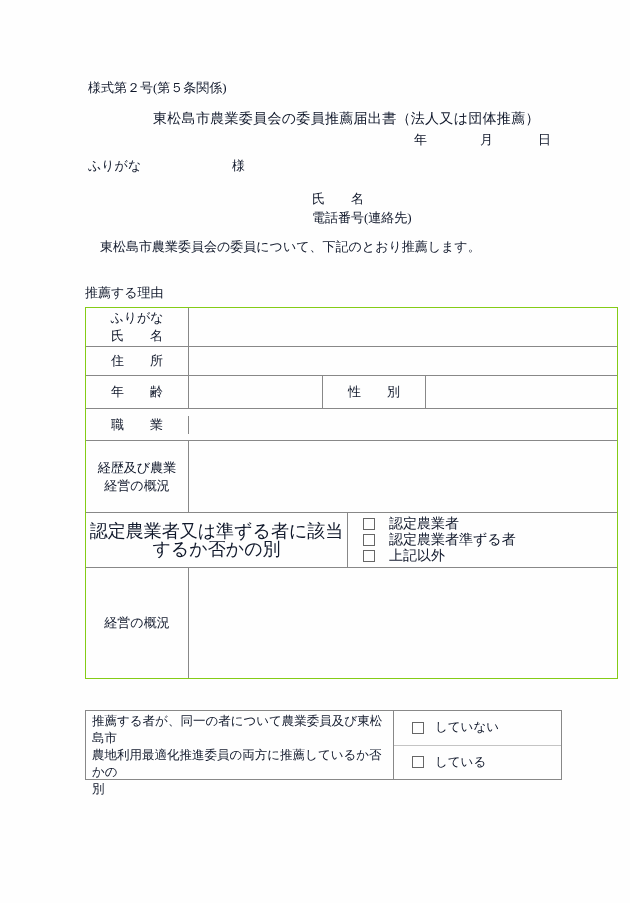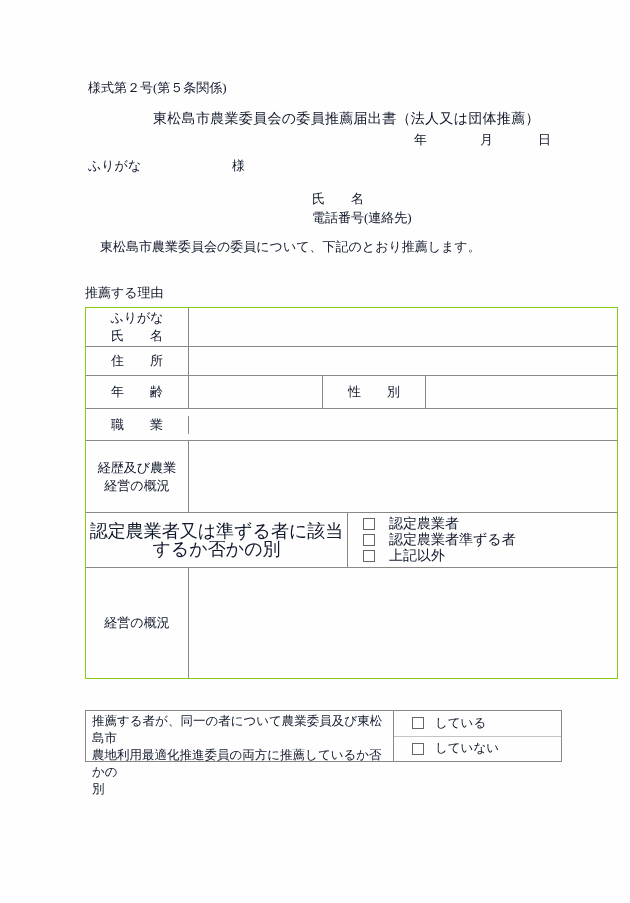--- a/index.html
+++ b/index.html
@@ -91,21 +91,21 @@
     border: 1px solid #666666;
     background: #fefefe;
     flex: none;
     display: inline-block;
   }
 
   
   .bottom-table {
     position: absolute;
     left: 85px; top: 710px;
-    width: 477px; height: 52px;
+    width: 477px; height: 70px;
     border: 1px solid #888888;
     box-sizing: border-box;
     display: flex;
     background: #fefefe;
   }
   .bq-cell {
     width: 308px; flex: none;
     box-sizing: border-box;
     border-right: 1px solid #888888;
     padding: 2px 2px 2px 6px;
@@ -204,22 +204,22 @@
 
   </div>
 
   <div class="bottom-table">
     <div class="bq-cell">推薦する者が、同一の者について農業委員及び東松島市
 農地利用最適化推進委員の両方に推薦しているか否かの
 別</div>
     <div class="b-options">
       <div class="b-opt">
         <span class="checkbox"></span>
-        <span>している</span>
+        <span>していない</span>
       </div>
       <div class="b-opt">
         <span class="checkbox"></span>
-        <span>していない</span>
+        <span>している</span>
       </div>
     </div>
   </div>
 
 </div>
 
 </body></html>

